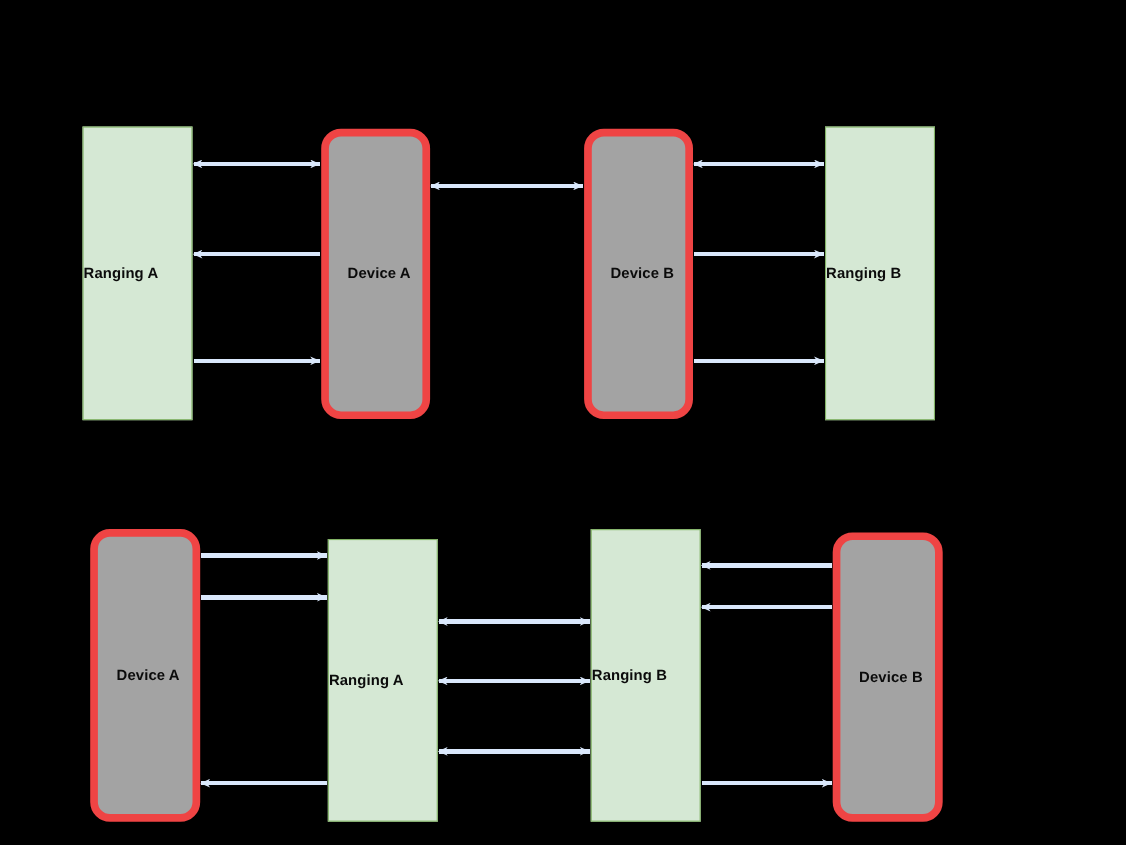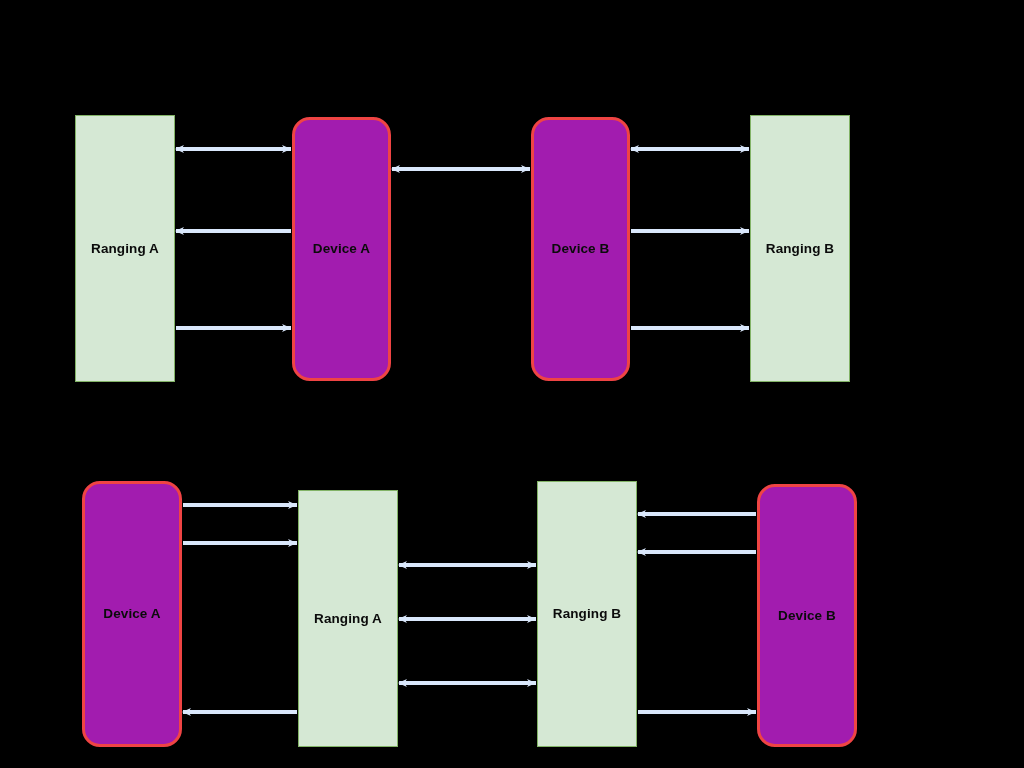--- a/index.html
+++ b/index.html
@@ -14,38 +14,38 @@
     height: 768px;
     background: #000000;
     overflow: hidden;
     font-family: "Liberation Sans", sans-serif;
   }
   .node {
     position: absolute;
     box-sizing: border-box;
     display: flex;
     align-items: center;
-    justify-content: center;
     border: 1px solid #6d8764;
     font-size: 13.5px;
     font-weight: bold;
     color: #0b0b0b;
     letter-spacing: 0.1px;
     text-align: center;
     line-height: 1.15;
   }
   .node.green {
     background: #d5e8d4;
     border: 1px solid #82b366;
     border-radius: 0;
   }
   .node.blue {
-    background: #a21caf;
-    border: 3px solid #ef4444;
+    background: #a3a3a3;
+    border: 7px solid #ef4444;
     border-radius: 18px;
+    padding-left: 17px;
   }
   .node-label {
     pointer-events: none;
     user-select: none;
   }
   .edge-layer {
     position: absolute;
     left: 0;
     top: 0;
     width: 1024px;

